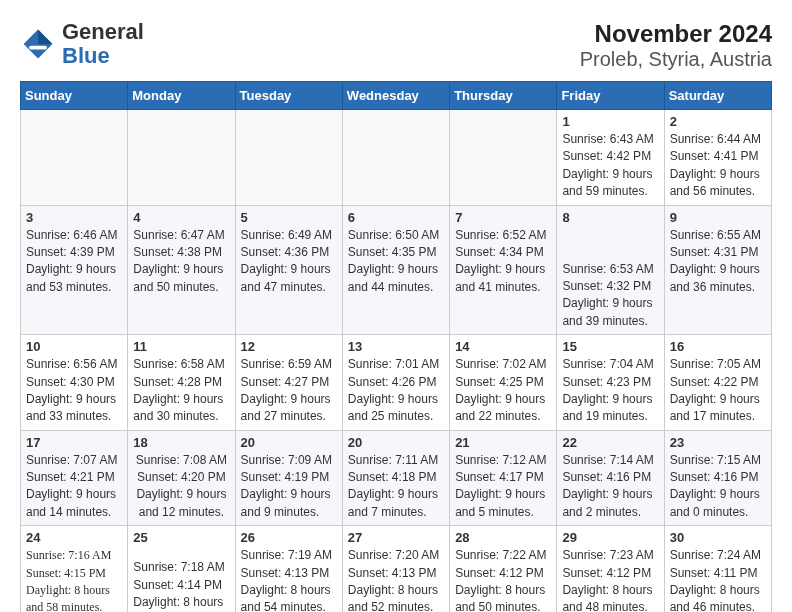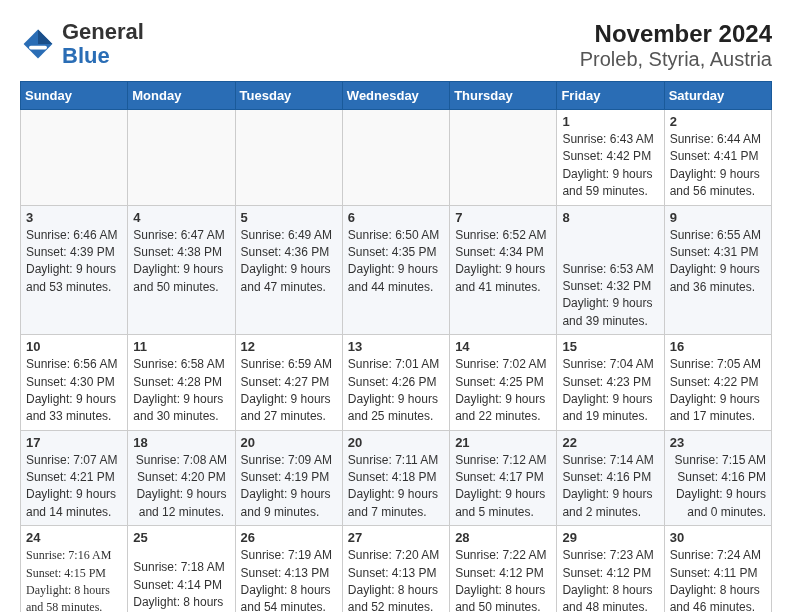--- a/index.html
+++ b/index.html
@@ -256,21 +256,21 @@
 Daylight: 9 hours and 5 minutes.</div>
         </td>
         <td>
           <span class="day-num">22</span>
           <div class="day-info" style="white-space: pre-line;">Sunrise: 7:14 AM
 Sunset: 4:16 PM
 Daylight: 9 hours and 2 minutes.</div>
         </td>
         <td>
           <span class="day-num">23</span>
-          <div class="day-info" style="white-space: pre-line; text-align: right;">Sunrise: 7:15 AM
+          <div class="day-info" style="white-space: pre-line;">Sunrise: 7:15 AM
 Sunset: 4:16 PM
 Daylight: 9 hours and 0 minutes.</div>
         </td>
       </tr>
       <tr>
         <td>
           <span class="day-num">24</span>
           <div class="day-info" style="white-space: pre-line; font-family: Liberation Serif, serif;">Sunrise: 7:16 AM
 Sunset: 4:15 PM
 Daylight: 8 hours and 58 minutes.</div>

